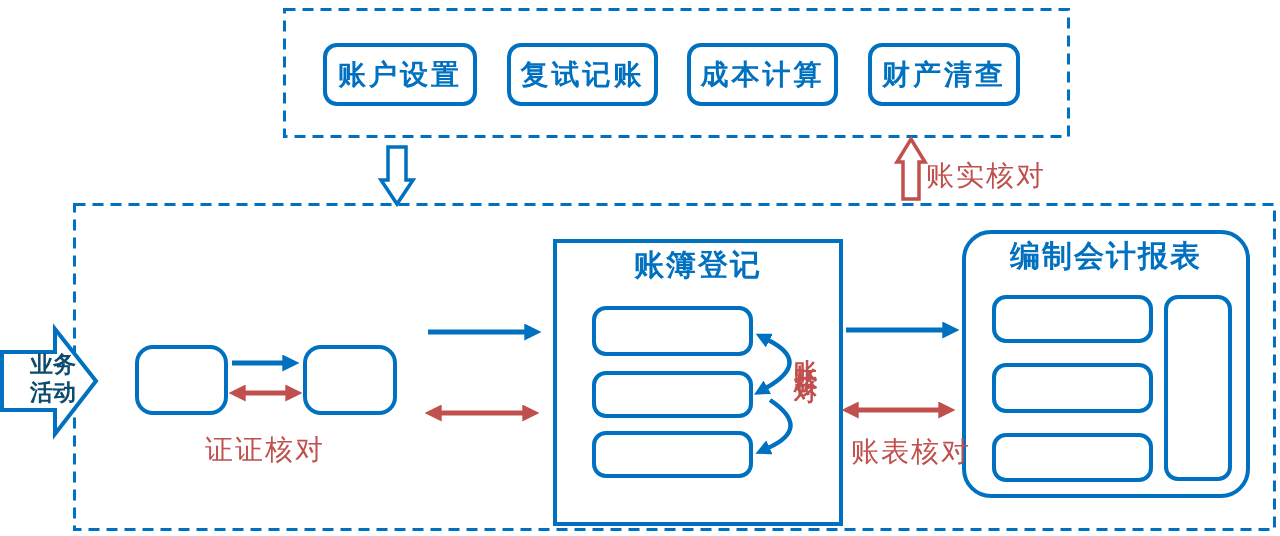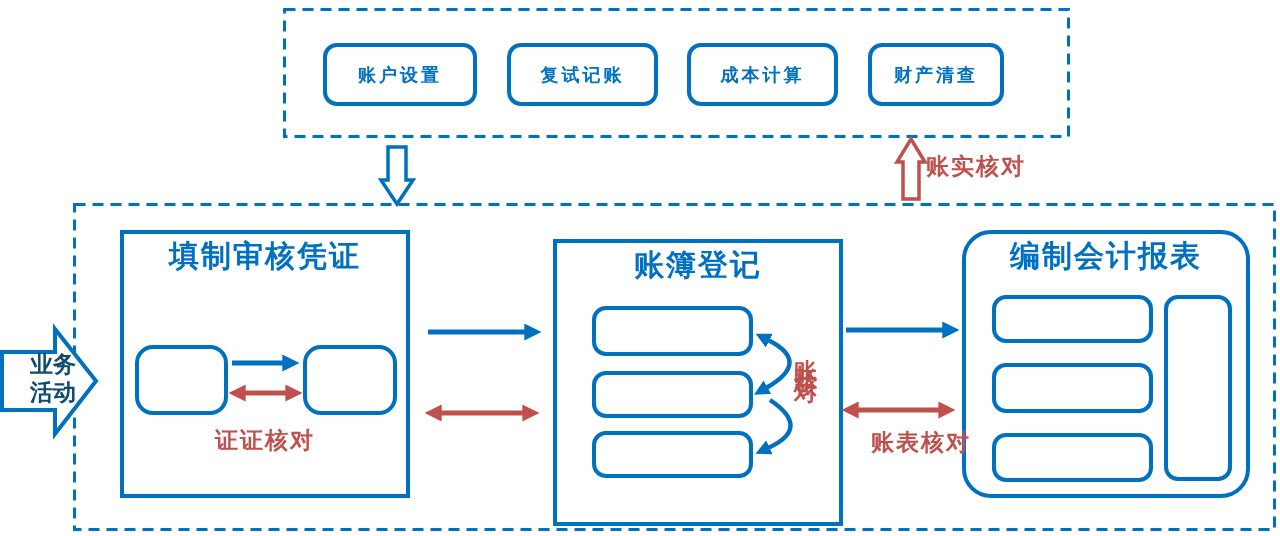--- a/index.html
+++ b/index.html
@@ -20,26 +20,26 @@
   .node{
     position:absolute;box-sizing:border-box;
     border:4px solid var(--blue);background:transparent;
   }
   .r18{border-radius:18px;}
   .r14{border-radius:14px;}
   .method-btn{
     position:absolute;box-sizing:border-box;height:63px;top:43px;
     border:4px solid var(--blue);border-radius:14px;
     display:flex;align-items:center;justify-content:center;
-    color:var(--blue);font-weight:bold;font-size:18px;letter-spacing:3px;
+    color:var(--blue);font-weight:bold;font-size:28px;letter-spacing:3px;
     background:transparent;white-space:nowrap;
   }
   .red-label{
-    position:absolute;color:var(--red);font-weight:bold;font-size:23px;
-    letter-spacing:2px;text-align:center;white-space:nowrap;line-height:24px;
+    position:absolute;color:var(--red);font-weight:normal;font-size:28px;
+    letter-spacing:2px;text-align:center;white-space:nowrap;line-height:24px;margin-top:10px;
   }
   .red-label-vertical{
     position:absolute;color:var(--red);font-weight:bold;font-size:23px;
     writing-mode:vertical-rl;text-orientation:upright;letter-spacing:7px;
     line-height:28px;white-space:nowrap;
   }
   .ba-text{
     position:absolute;left:16px;top:351px;width:74px;
     font-family:"Liberation Serif","DejaVu Serif",serif;
     color:#0c4a6e;font-size:23px;line-height:28px;font-weight:bold;
@@ -48,25 +48,22 @@
   #overlay{position:absolute;left:0;top:0;z-index:10;pointer-events:none;}
 </style>
 </head>
 <body>
 
 <div id="canvas" style="--blue:#0070C0;--red:#C0504D;">
 
   <div class="method-btn" style="left:323px;width:154px;">账户设置</div>
   <div class="method-btn" style="left:507px;width:151px;">复试记账</div>
   <div class="method-btn" style="left:687px;width:151px;">成本计算</div>
-  <div class="method-btn" style="left:868px;width:136px;">财产清查</div>
+  <div class="method-btn" style="left:868px;width:152px;">财产清查</div>
 
-  <div class="solid-box" style="left:120px;top:230px;width:290px;height:268px;">
-    <div class="box-title">填制审核凭证</div>
-  </div>
   <div class="node r18" style="left:135px;top:345px;width:93px;height:70px;"></div>
   <div class="node r18" style="left:303px;top:345px;width:94px;height:70px;"></div>
   <div class="red-label" style="left:195px;top:428px;width:140px;">证证核对</div>
 
   <div class="solid-box" style="left:553px;top:239px;width:290px;height:287px;">
     <div class="box-title">账簿登记</div>
   </div>
   <div class="node r14" style="left:592px;top:306px;width:161px;height:50px;"></div>
   <div class="node r14" style="left:592px;top:371px;width:161px;height:47px;"></div>
   <div class="node r14" style="left:592px;top:431px;width:161px;height:47px;"></div>

